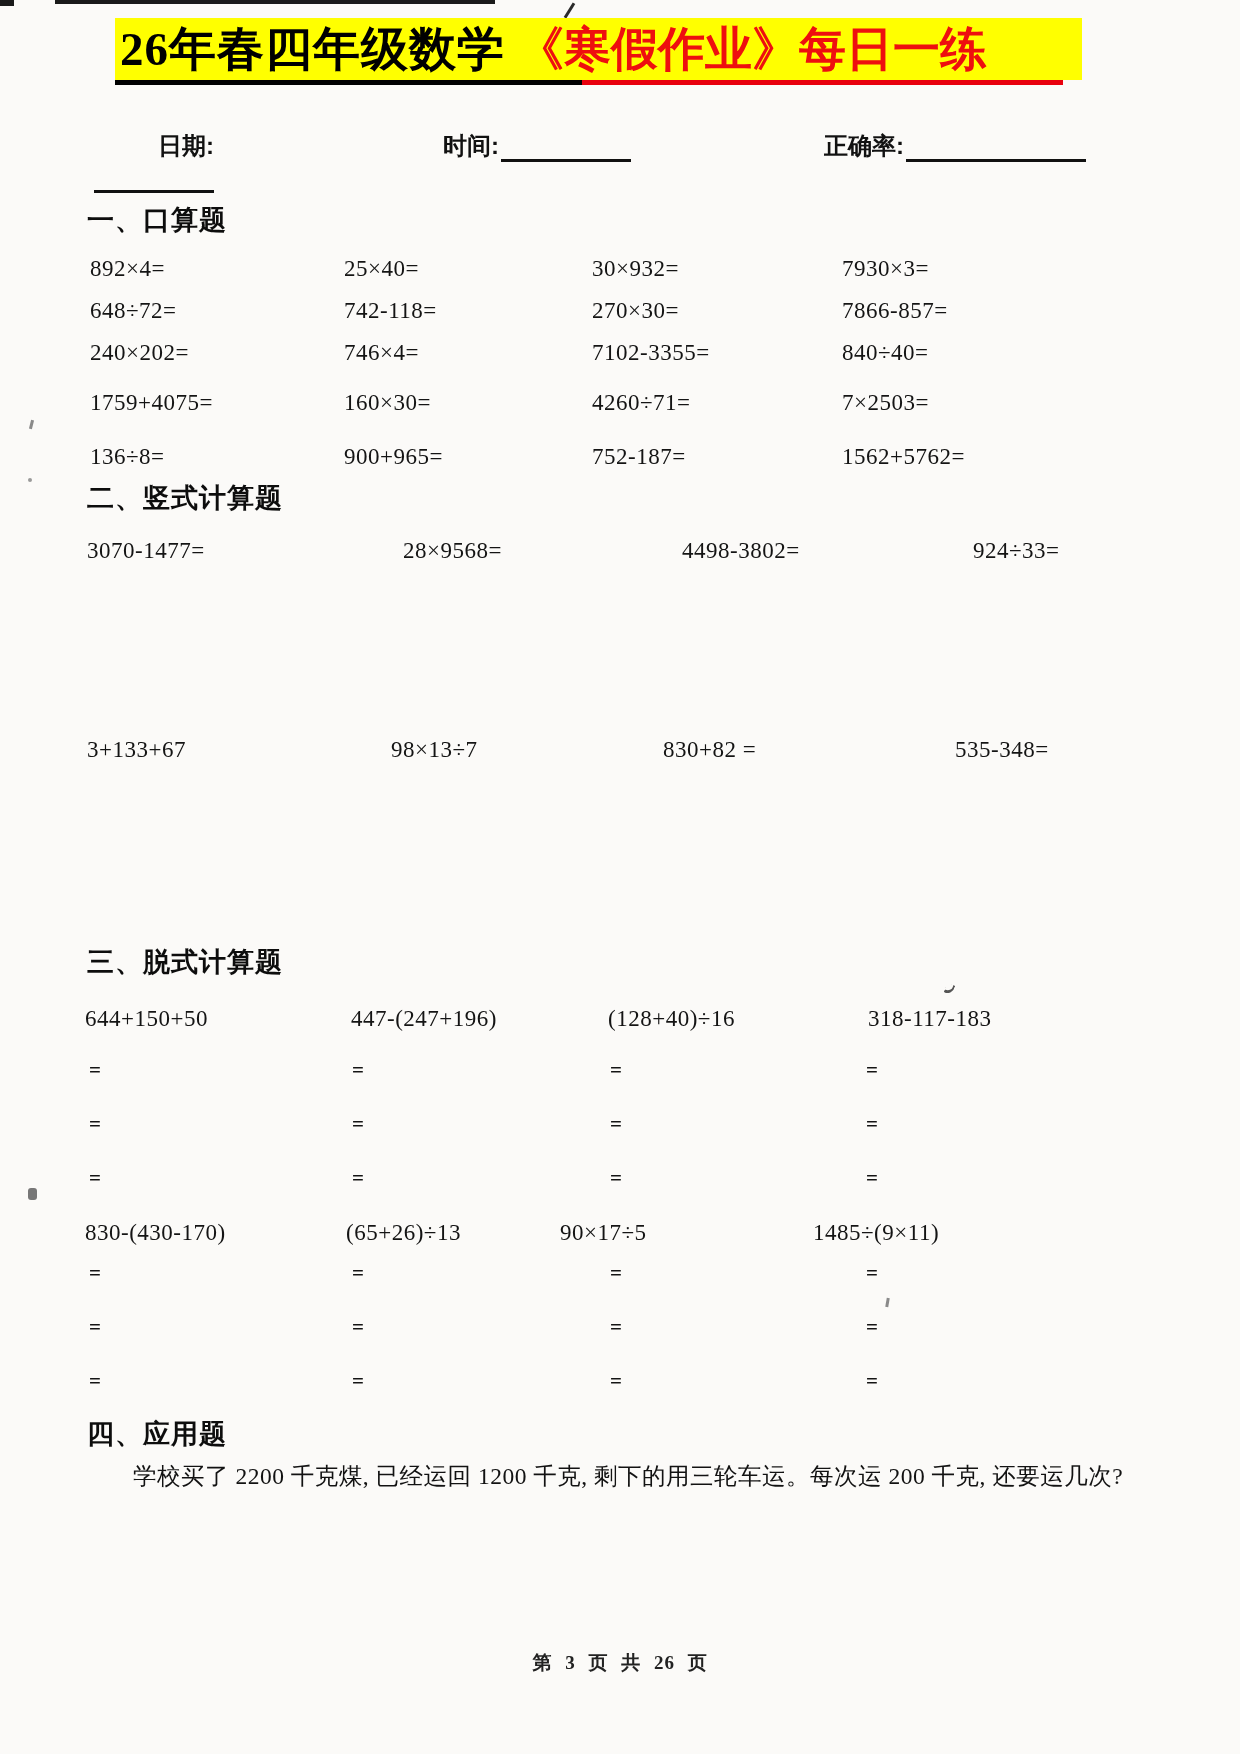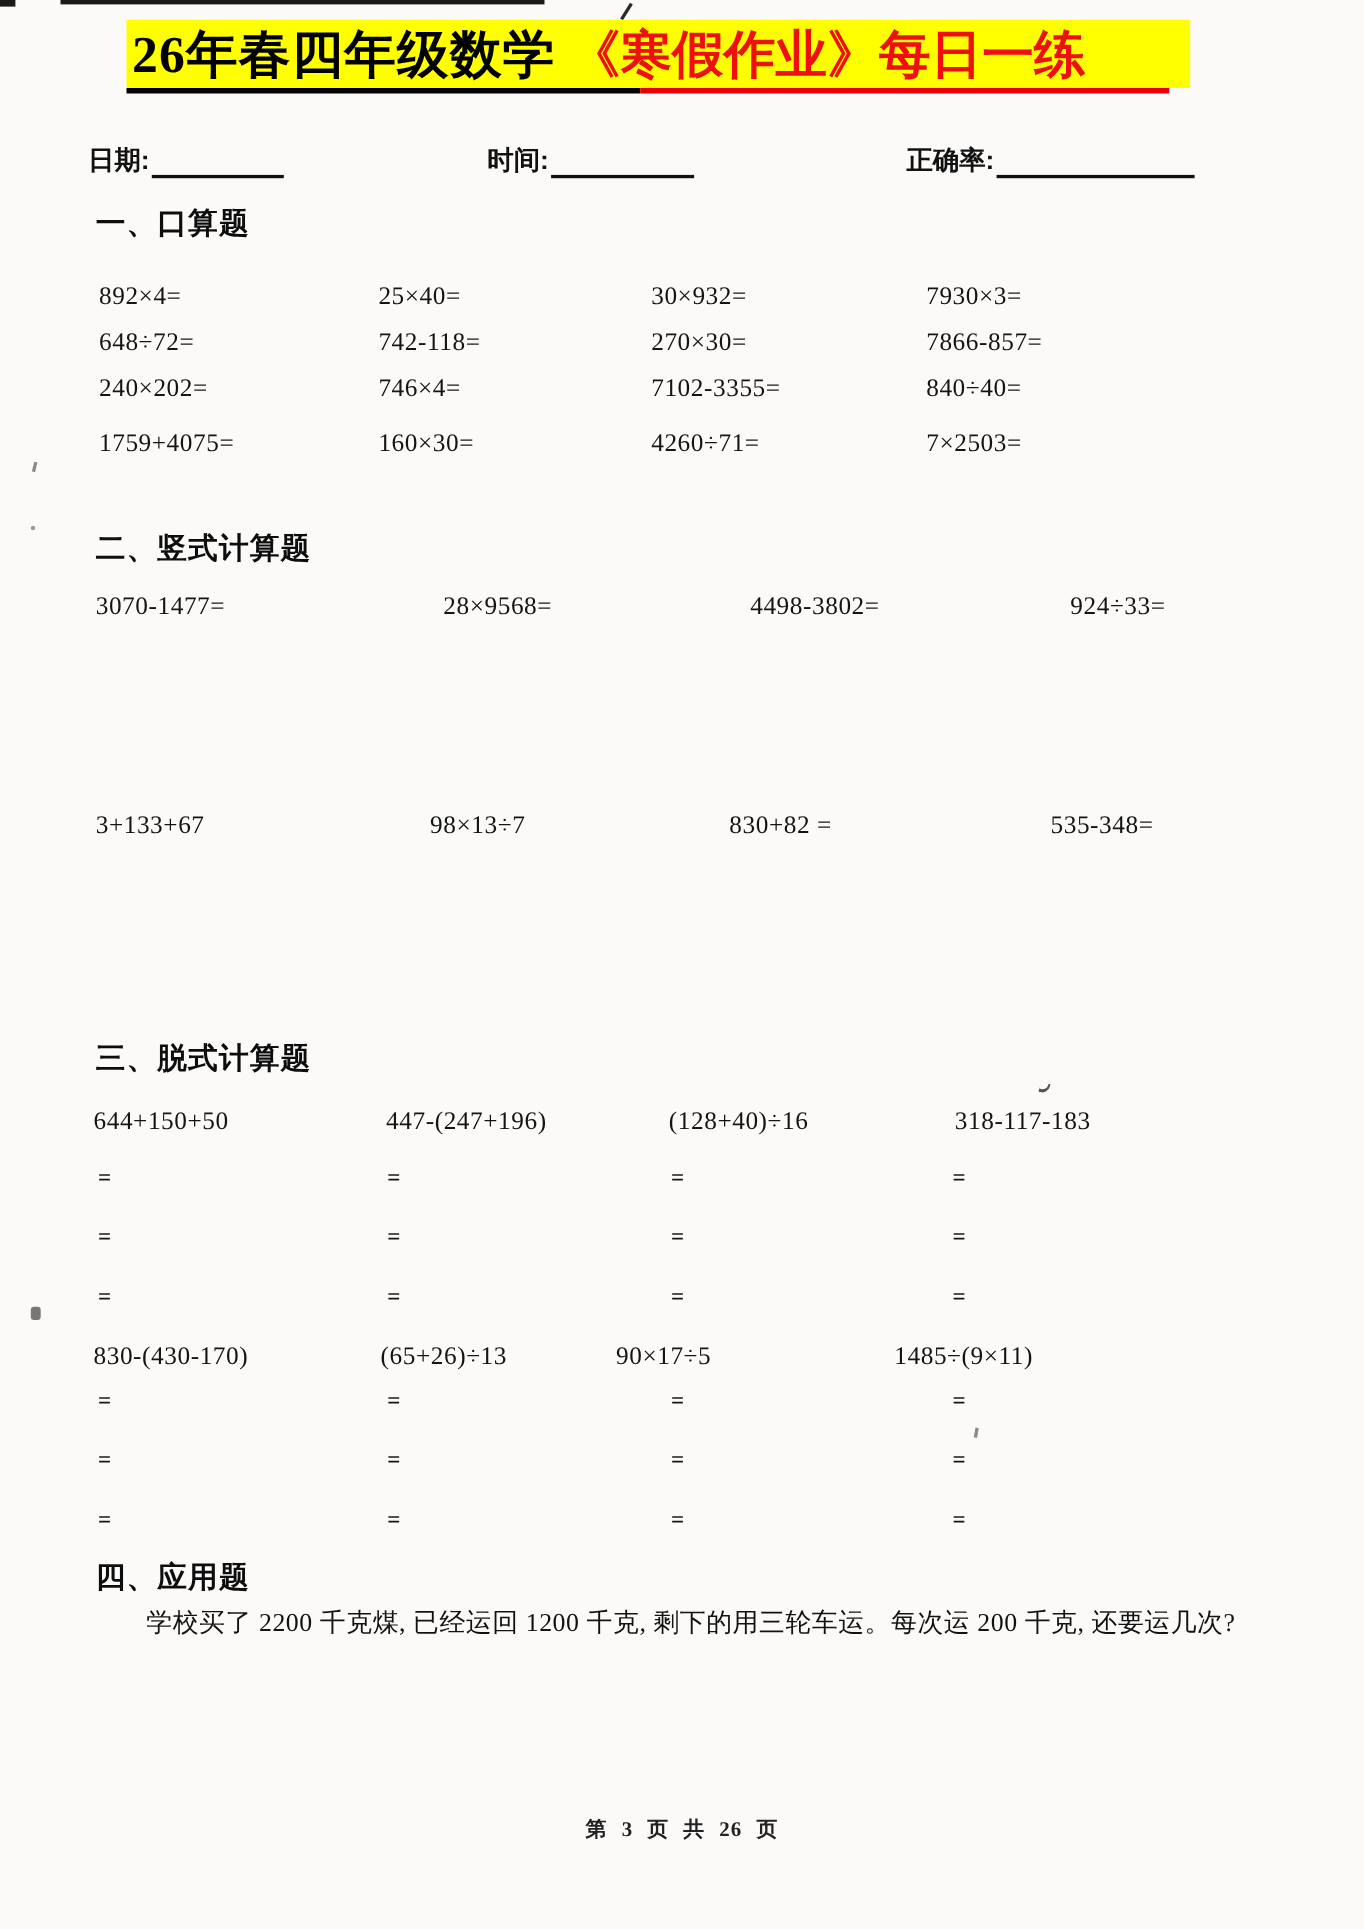--- a/index.html
+++ b/index.html
@@ -25,30 +25,30 @@
   }
   .title-black { font-size:47px; font-weight:bold; color:#000; margin-left:5px; letter-spacing:1px; }
   .title-red   { font-size:47px; font-weight:bold; color:#ee0f0f; margin-left:12px; }
   .rule-black { position:absolute; left:115px; top:80px; width:467px; height:5px; background:#000; }
   .rule-red   { position:absolute; left:582px; top:80px; width:481px; height:5px; background:#e8000d; }
   
   .info-item {
     position:absolute; top:130px; display:flex; align-items:flex-end;
     font-family:"Liberation Sans", sans-serif; font-weight:bold; font-size:24px; color:#111;
   }
-  .info-date { left:80px; } .info-time { left:443px; } .info-acc { left:824px; }
+  .info-date { left:92px;flex-direction:column; } .info-time { left:443px; } .info-acc { left:824px; }
   .blank-line { display:inline-block; border-bottom:3px solid #111; height:28px; margin-left:2px; }
   .bl-date { width:120px; } .bl-time { width:130px; } .bl-acc { width:180px; }
   
   .sec-heading {
     position:absolute; left:87px;
     font-family:"Liberation Sans", sans-serif; font-weight:bold; font-size:27px;
     color:#0d0d0d; letter-spacing:1px; white-space:nowrap;
   }
-  .h-oral { top:185px; } .h-vert { top:480px; } .h-step { top:944px;text-align:center; } .h-word { top:1416px; }
+  .h-oral { top:202px; } .h-vert { top:480px; } .h-step { top:944px;text-align:center; } .h-word { top:1416px; }
   
   .row-abs { position:absolute; left:0; width:100%; height:30px; }
   .p { position:absolute; white-space:nowrap; font-size:23px; letter-spacing:0.5px; color:#141414; }
   .oral .c1{left:90px}  .oral .c2{left:344px} .oral .c3{left:592px} .oral .c4{left:842px}
   .vr1 .c1{left:87px}   .vr1 .c2{left:403px}  .vr1 .c3{left:682px}  .vr1 .c4{left:973px}
   .vr2 .c1{left:87px}   .vr2 .c2{left:391px}  .vr2 .c3{left:663px}  .vr2 .c4{left:955px}
   .sg1 .c1{left:85px}   .sg1 .c2{left:351px}  .sg1 .c3{left:608px}  .sg1 .c4{left:868px}
   .sg2 .c1{left:85px}   .sg2 .c2{left:346px}  .sg2 .c3{left:560px}  .sg2 .c4{left:813px}
   .eqr .c1{left:89px}   .eqr .c2{left:352px}  .eqr .c3{left:610px}  .eqr .c4{left:866px}
   .eqr .p { font-weight:bold; font-size:21px; }
@@ -116,20 +116,26 @@
     <span class="p c2">746×4=</span>
     <span class="p c3">7102-3355=</span>
     <span class="p c4">840÷40=</span>
   </div>
   <div class="row-abs oral" style="top:390px">
     <span class="p c1">1759+4075=</span>
     <span class="p c2">160×30=</span>
     <span class="p c3">4260÷71=</span>
     <span class="p c4">7×2503=</span>
   </div>
+  <div class="row-abs oral" style="top:444px">
+    <span class="p c1">136÷8=</span>
+    <span class="p c2">900+965=</span>
+    <span class="p c3">752-187=</span>
+    <span class="p c4">1562+5762=</span>
+  </div>
 
   <div class="sec-heading h-vert">二、竖式计算题</div>
 
   <div class="row-abs vr1" style="top:538px">
     <span class="p c1">3070-1477=</span>
     <span class="p c2">28×9568=</span>
     <span class="p c3">4498-3802=</span>
     <span class="p c4">924÷33=</span>
   </div>
   <div class="row-abs vr2" style="top:737px">

